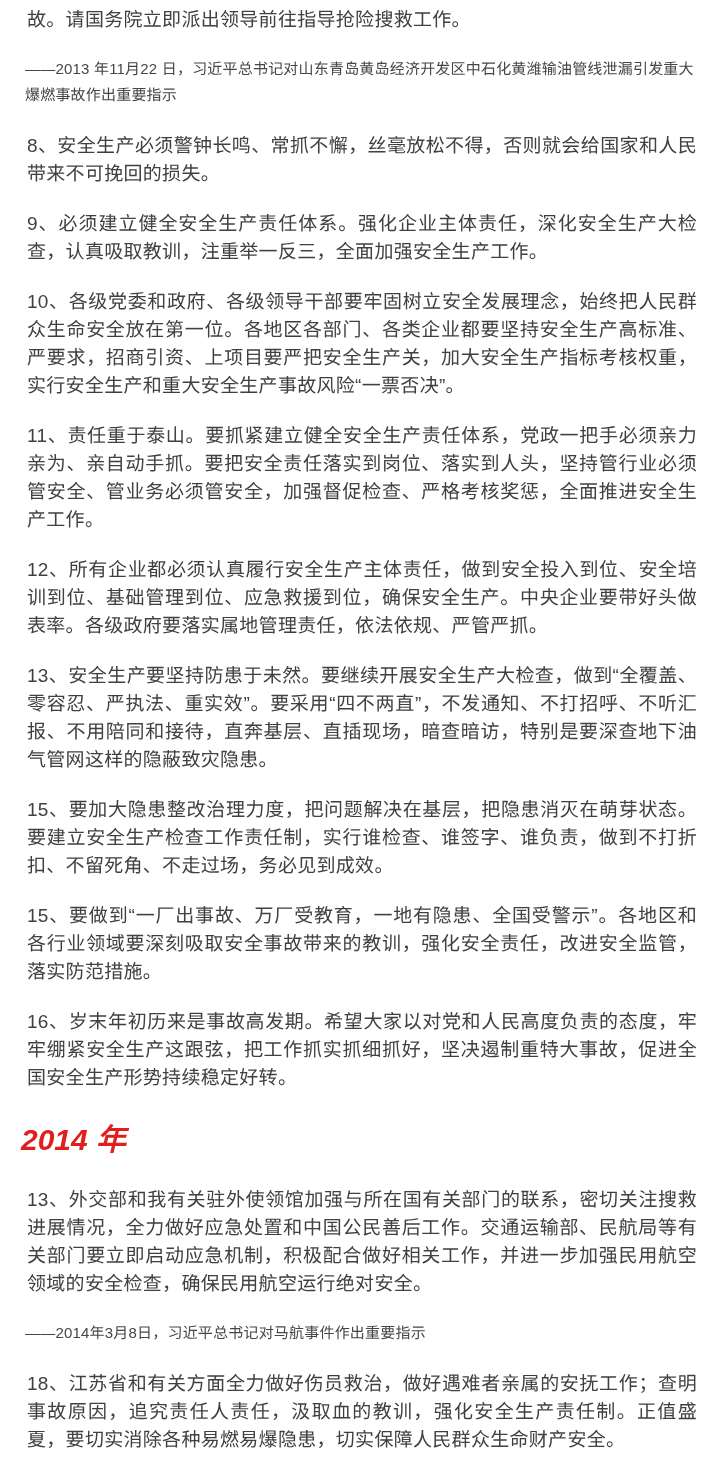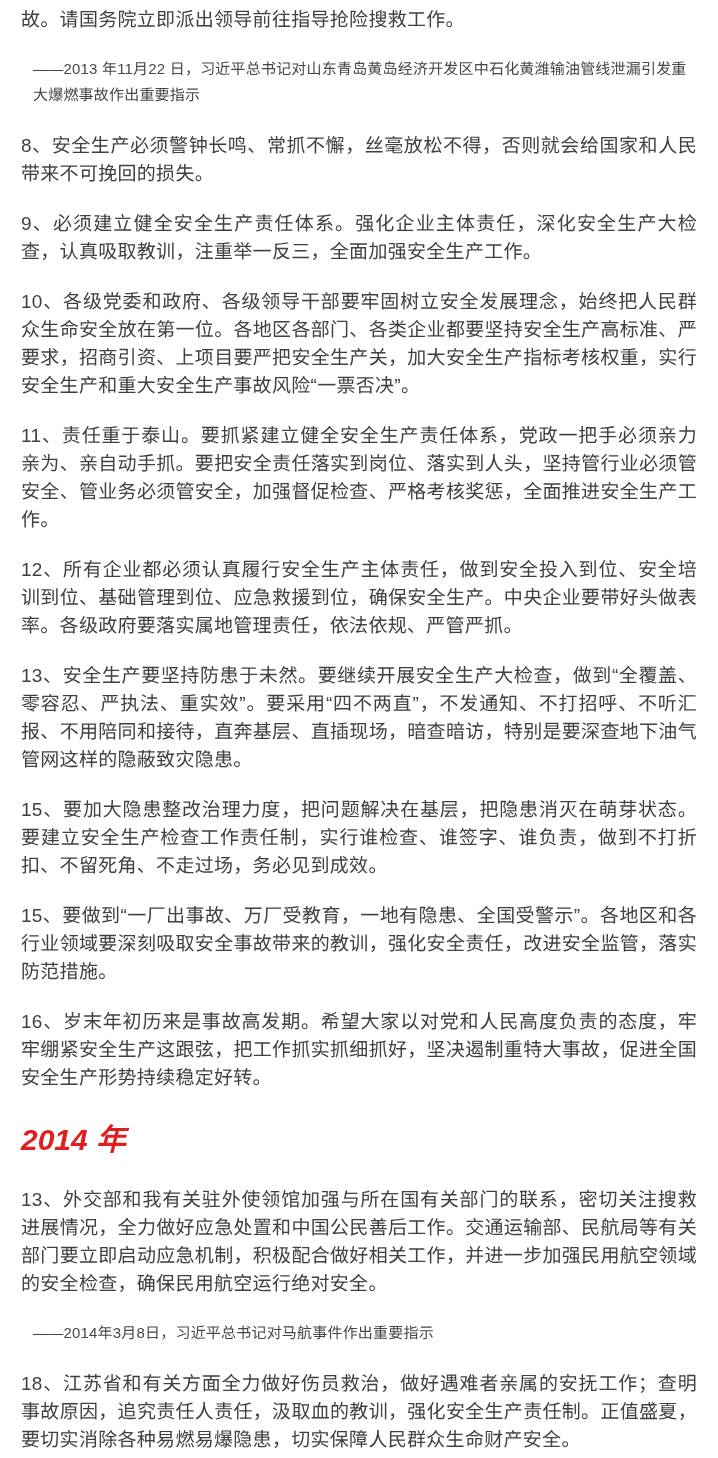--- a/index.html
+++ b/index.html
@@ -10,30 +10,30 @@
     font-family: "Liberation Sans", "DejaVu Sans", sans-serif;
   }
   .article {
     padding: 6px 21px 8px 21px;
   }
   .para {
     font-size: 19px;
     line-height: 28px;
     letter-spacing: 0.3px;
     color: var(--body-text, #404040);
-    margin: 0 0 22px 0;
+    margin: 0 0 22px 6px;
     text-align: justify;
     text-justify: inter-ideograph;
   }
   .citation {
     font-size: 15px;
     line-height: 26px;
     letter-spacing: 0.2px;
     color: var(--citation-text, #464646);
-    margin: 0 0 24px 12px;
+    margin: 0 0 24px 4px;
     text-align: left;
   }
   .year-heading {
     font-size: 30px;
     line-height: 40px;
     font-weight: bold;
     color: var(--heading-red, #e01e1e);
     margin: 28px 0 26px 0;
     font-style: italic;
   }

